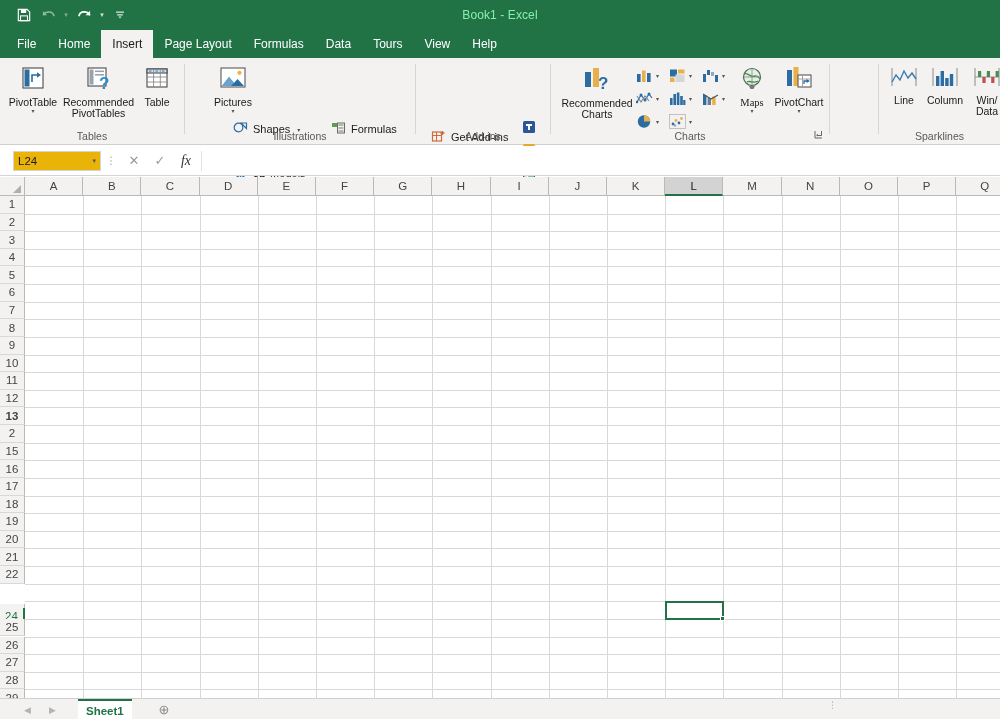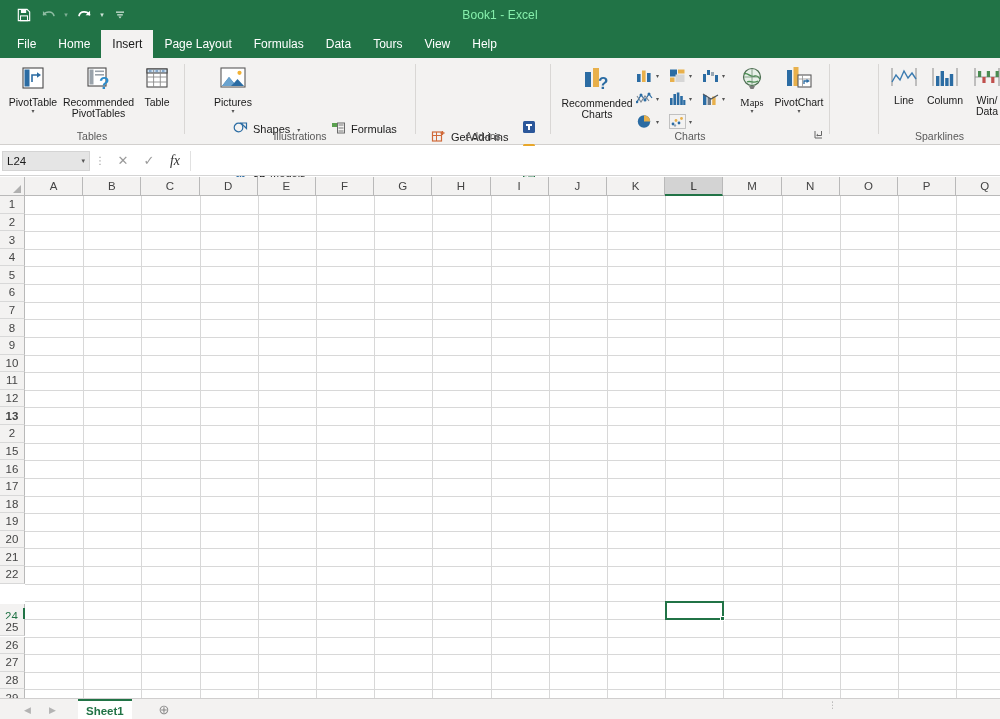--- a/index.html
+++ b/index.html
@@ -80,21 +80,21 @@
     position: absolute; font-size: 9px; color: #666; line-height: 9px;
   }
 
   
   .fbar {
     position: absolute; left: 0; top: 146px; width: 1000px; height: 30px;
     background: #ffffff; border-bottom: 1px solid #d4d4d4;
     display: flex; align-items: center;
   }
   .namebox {
-    margin-left: 2px; width: 88px; height: 20px; border: 1px solid #d4d4d4; background:#e5e5e5;
+    margin-left: 13px; width: 88px; height: 20px; border: 1px solid #d4d4d4; background:#eab308;
     display: flex; align-items: center; padding: 0 4px; font-size: 11.5px; color: #1b1b1b;
   }
   .namebox .nb-val { flex: 1; }
   .namebox .nb-car { font-size: 7px; color: #555; }
   .fbar-dots { width: 20px; text-align: center; color: #9a9a9a; font-size: 10px; letter-spacing: 0; }
   .fbar-btn { width: 26px; text-align: center; color: #9a9a9a; font-size: 13px; }
   .fbar-btn.fx { color: #333; font-style: italic; font-family: "Liberation Serif", serif; font-size: 14px; }
   .fbar-input { flex: 1; height: 20px; border-left: 1px solid #e1e1e1; margin-left: 2px; }
 
   

